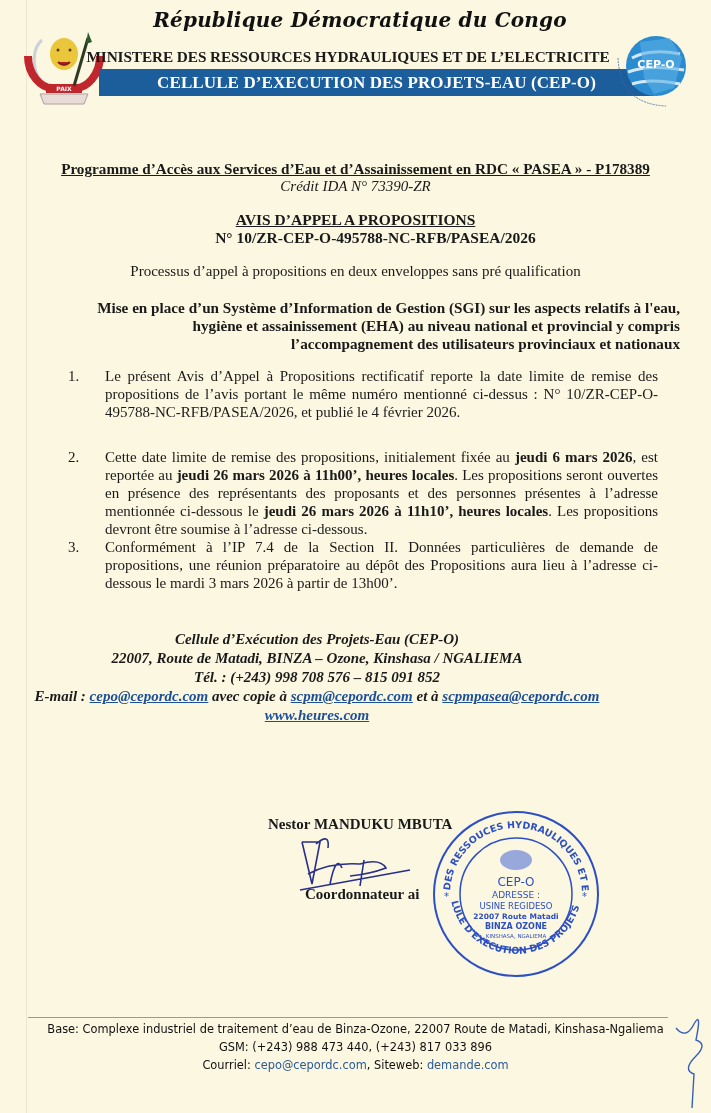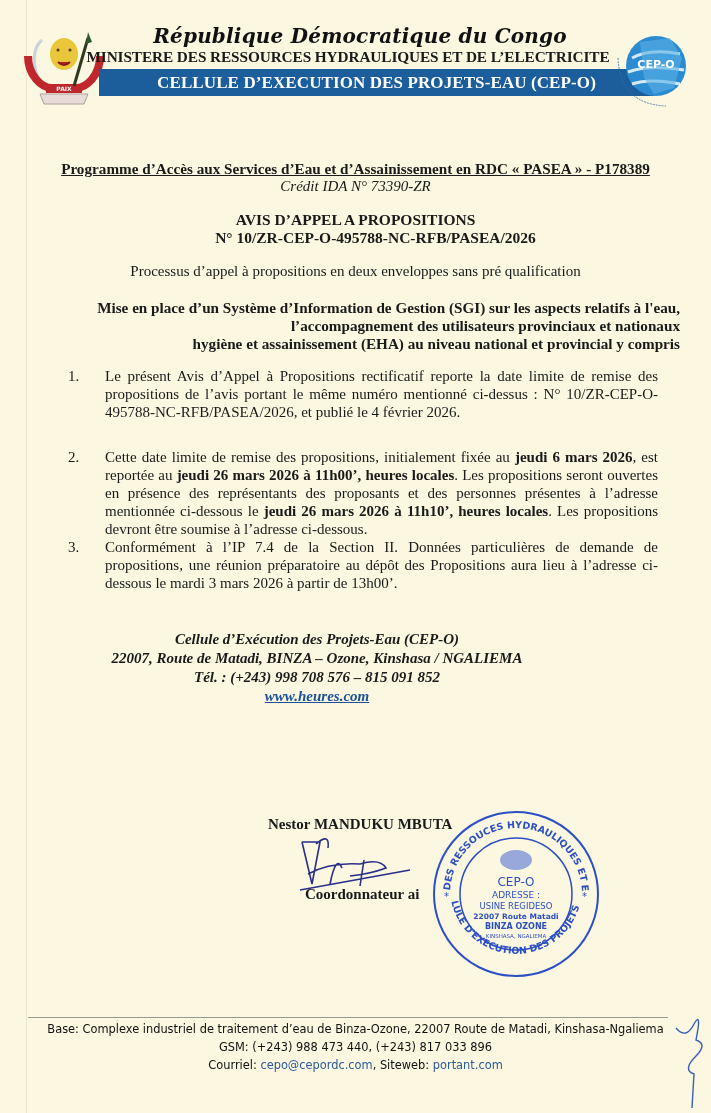--- a/index.html
+++ b/index.html
@@ -8,40 +8,40 @@
     background: #fbf7e1;
     font-family: "Liberation Serif", "DejaVu Serif", serif;
     color: #1a1a1a;
     position: relative;
   }
   .page { position: absolute; inset: 0; }
   
   .crest { position: absolute; left: 22px; top: 28px; width: 84px; height: 78px; }
   .logo-right { position: absolute; left: 610px; top: 28px; width: 86px; height: 84px; }
   .rdc-title {
-    position: absolute; left: 110px; top: 24px; width: 500px; text-align: center;
+    position: absolute; left: 110px; top: 8px; width: 500px; text-align: center;
     font-family: "DejaVu Serif", serif; font-style: italic; font-weight: bold;
     font-size: 20px; letter-spacing: 0.2px; color: #111;
   }
   .ministry {
     position: absolute; left: 78px; top: 48px; width: 540px; text-align: center;
     font-family: "Liberation Serif", serif; font-size: 15.3px; font-weight: bold; color: #1a1a1a;
     letter-spacing: -0.1px;
   }
   .cepo-bar {
     position: absolute; left: 99px; top: 69px; width: 555px; height: 27px;
     background: #1c5d9c; color: #ffffff; text-align: center;
     font-family: "Liberation Serif", serif; font-weight: bold; font-size: 17px; line-height: 28px;
     letter-spacing: 0.1px;
   }
   
   .center { position: absolute; left: 0; width: 711px; text-align: center; }
   .prog { top: 160px; font-weight: bold; font-size: 15.2px; text-decoration: underline; }
   .credit { top: 178px; font-style: italic; font-size: 15px; }
-  .avis { top: 211px; font-weight: bold; font-size: 15.5px; }
+  .avis { top: 211px; font-weight: bold; font-size: 15.5px; text-decoration: underline; }
   .avisno { top: 229px; font-weight: bold; font-size: 15.5px; padding-left: 20px; }
   .process { top: 263px; font-size: 15px; }
   .mission { position: absolute; left: 60px; width: 620px; top: 299px; text-align: right; font-weight: bold; font-size: 15.2px; line-height: 18px; }
   .list { position: absolute; left: 68px; width: 590px; font-size: 15px; line-height: 18px; }
   .list .num { position: absolute; left: 0; top: 0; }
   .list .txt { position: absolute; left: 37px; width: 553px; text-align: justify; }
   .item1 { top: 367px; }
   .item2 { top: 448px; }
   .item3 { top: 538px; }
   .address { position: absolute; left: 0; width: 634px; top: 630px; text-align: center; font-style: italic; font-weight: bold; font-size: 15px; line-height: 19px; }
@@ -94,41 +94,44 @@
   </svg>
 
   <div class="center prog">Programme d’Accès aux Services d’Eau et d’Assainissement en RDC « PASEA » - P178389</div>
   <div class="center credit">Crédit IDA N° 73390-ZR</div>
   <div class="center avis">AVIS D’APPEL A PROPOSITIONS</div>
   <div class="center avisno">N° 10/ZR-CEP-O-495788-NC-RFB/PASEA/2026</div>
   <div class="center process">Processus d’appel à propositions en deux enveloppes sans pré qualification</div>
 
   <div class="mission">
     <div>Mise en place d’un Système d’Information de Gestion (SGI) sur les aspects relatifs à l'eau,</div>
+    <div>hygiène et assainissement (EHA) au niveau national et provincial y compris</div>
     <div>l’accompagnement des utilisateurs provinciaux et nationaux</div>
-    <div>hygiène et assainissement (EHA) au niveau national et provincial y compris</div>
   </div>
 
   <div class="list item1">
     <span class="num">1.</span>
     <div class="txt"><span>Le présent Avis d’Appel à Propositions rectificatif reporte la date limite de remise des propositions de l’avis portant le même numéro mentionné ci-dessus : N° 10/ZR-CEP-O-495788-NC-RFB/PASEA/2026, et publié le 4 février 2026.</span></div>
   </div>
   <div class="list item2">
     <span class="num">2.</span>
     <div class="txt"><span>Cette date limite de remise des propositions, initialement fixée au </span><b>jeudi 6 mars 2026</b><span>, est reportée au </span><b>jeudi 26 mars 2026 à 11h00’, heures locales</b><span>. Les propositions seront ouvertes en présence des représentants des proposants et des personnes présentes à l’adresse mentionnée ci-dessous le </span><b>jeudi 26 mars 2026 à 11h10’, heures locales</b><span>. Les propositions devront être soumise à l’adresse ci-dessous.</span></div>
   </div>
   <div class="list item3">
     <span class="num">3.</span>
     <div class="txt"><span>Conformément à l’IP 7.4 de la Section II. Données particulières de demande de propositions, une réunion préparatoire au dépôt des Propositions aura lieu à l’adresse ci-dessous le mardi 3 mars 2026 à partir de 13h00’.</span></div>
   </div>
 
   <div class="address">
     <div>Cellule d’Exécution des Projets-Eau (CEP-O)</div>
     <div>22007, Route de Matadi, BINZA – Ozone, Kinshasa / NGALIEMA</div>
     <div>Tél. : (+243) 998 708 576 – 815 091 852</div>
+    <div>
+      <span>E-mail : </span><a>cepo@cepordc.com</a><span> avec copie à </span><a>scpm@cepordc.com</a><span> et à </span><a>scpmpasea@cepordc.com</a>
+    </div>
     <div><a>www.heures.com</a></div>
   </div>
 
   <div class="signer">Nestor MANDUKU MBUTA</div>
 
   <svg class="signature" viewBox="0 0 130 70">
     <path d="M12 8 L30 8 L22 50 L12 8 M26 10 Q40 -2 38 14 M18 40 Q40 28 70 30 Q90 24 96 34 Q80 40 60 42 M10 56 L120 36 M70 52 L74 26 M40 50 Q46 20 52 34" stroke="#2a2f8a" stroke-width="1.6" fill="none"></path>
   </svg>
 
   <div class="coord">Coordonnateur ai</div>
@@ -155,20 +158,20 @@
     <text x="86" y="130" font-size="5.5" fill="#2c4fc4" text-anchor="middle" font-family="DejaVu Sans, sans-serif">KINSHASA, NGALIEMA</text>
     <text x="14" y="92" font-size="10" fill="#2c4fc4" font-family="DejaVu Sans, sans-serif">*</text>
     <text x="152" y="92" font-size="10" fill="#2c4fc4" font-family="DejaVu Sans, sans-serif">*</text>
   </svg>
 
   <div class="footer-rule"></div>
   <div class="footer">
     <div>Base: Complexe industriel de traitement d’eau de Binza-Ozone, 22007 Route de Matadi, Kinshasa-Ngaliema</div>
     <div>GSM: (+243) 988 473 440, (+243) 817 033 896</div>
     <div>
-      <span>Courriel: </span><span class="link">cepo@cepordc.com</span><span>, Siteweb: </span><span class="link">portant.com</span>
+      <span>Courriel: </span><span class="link">cepo@cepordc.com</span><span>, Siteweb: </span><span class="link">demande.com</span>
     </div>
   </div>
 
   <svg class="initials" viewBox="0 0 39 110">
     <path d="M4 28 Q14 40 22 24 Q30 10 24 40 Q36 44 24 56 Q10 70 22 74 L20 108" stroke="#3a5fb8" stroke-width="1.4" fill="none"></path>
   </svg>
 </div>
 
 </body></html>

